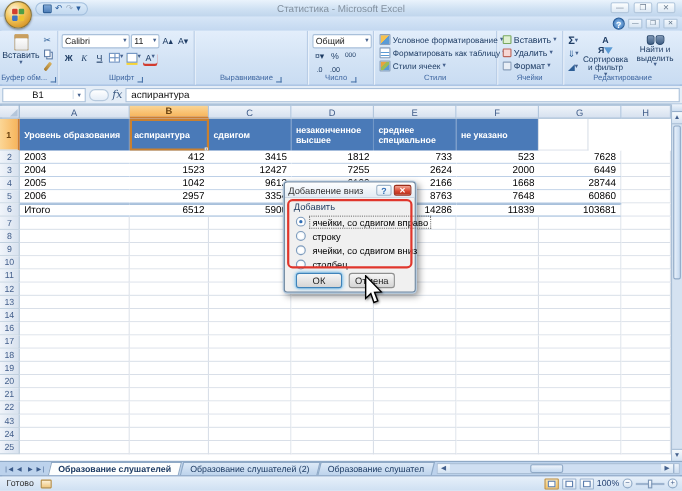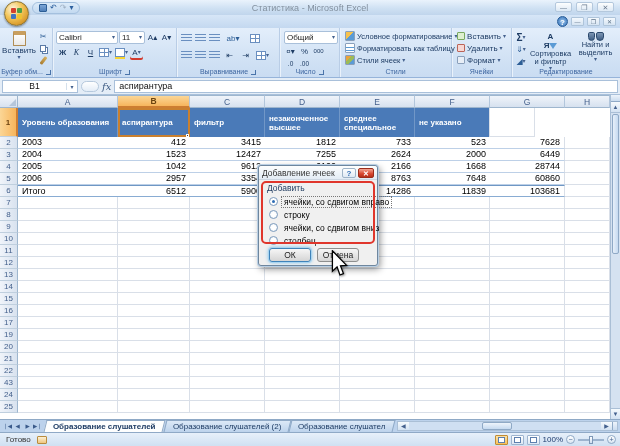--- a/index.html
+++ b/index.html
@@ -285,42 +285,20 @@
           <div class="fbtn ubar-r">А<span class="dar">▾</span></div>
         </div>
       </div>
       <div class="glabel">
           <span>Шрифт</span>
           <span class="launcher"></span>
         </div>
     </div>
 
     <div class="rgroup" style="width:112px">
-      <div style="padding:3px 2px 0 2px;">
-        <div class="frow" style="gap:3px">
-          <span class="st"></span>
-          <span class="st"></span>
-          <span class="st"></span>
-          <span class="fbtn" style="width:20px;color:#2d5e96">ab▾</span>
-          <span class="fbtn" style="width:18px">
-              <span class="bord"></span>
-            </span>
-        </div>
-        <div class="frow" style="gap:3px;margin-top:5px">
-          <span class="st"></span>
-          <span class="st"></span>
-          <span class="st"></span>
-          <span class="fbtn">⇤</span>
-          <span class="fbtn">⇥</span>
-          <span class="fbtn">
-              <span class="bord"></span>
-              <span class="dar">▾</span>
-            </span>
-        </div>
-      </div>
       <div class="glabel">
           <span>Выравнивание</span>
           <span class="launcher"></span>
         </div>
     </div>
 
     <div class="rgroup" style="width:60px">
       <div style="padding:2px 2px 0 2px;">
         <div class="fsel" style="width:54px">
             <span>Общий</span>
@@ -443,21 +421,21 @@
         <div class="colh" style="width: 45px;">H</div>
       </div>
   </div>
 
   <div class="gridwrap">
     <div id="grid-body">
         <div class="grow" style="height: 29px;">
           <div class="rowh sel">1</div>
           <div class="cell th" style="width: 100px;">Уровень образования</div>
           <div class="cell th selcell" style="width: 72px;">аспирантура<div class="fillhandle"></div></div>
-          <div class="cell th" style="width: 75px;">фильтр</div>
+          <div class="cell th" style="width: 75px;">сдвигом</div>
           <div class="cell th" style="width: 75px;">незаконченное высшее</div>
           <div class="cell th" style="width: 75px;">среднее специальное</div>
           <div class="cell th lastcol" style="width: 75px;">не указано</div>
           <div class="cell gc" style="width: 45px;"></div>
         </div>
         <div class="grow" style="height: 12px;">
           <div class="rowh">2</div>
           <div class="cell dc" style="width: 100px;">2003</div>
           <div class="cell dc num" style="width: 72px;">412</div>
           <div class="cell dc num" style="width: 75px;">3415</div>
@@ -593,43 +571,43 @@
           <div class="cell gc" style="width: 100px;"></div>
           <div class="cell gc" style="width: 72px;"></div>
           <div class="cell gc" style="width: 75px;"></div>
           <div class="cell gc" style="width: 75px;"></div>
           <div class="cell gc" style="width: 75px;"></div>
           <div class="cell gc" style="width: 75px;"></div>
           <div class="cell gc" style="width: 75px;"></div>
           <div class="cell gc" style="width: 45px;"></div>
         </div>
         <div class="grow" style="height: 12px;">
-          <div class="rowh">15</div>
-          <div class="cell gc" style="width: 100px;"></div>
-          <div class="cell gc" style="width: 72px;"></div>
-          <div class="cell gc" style="width: 75px;"></div>
-          <div class="cell gc" style="width: 75px;"></div>
-          <div class="cell gc" style="width: 75px;"></div>
-          <div class="cell gc" style="width: 75px;"></div>
-          <div class="cell gc" style="width: 75px;"></div>
-          <div class="cell gc" style="width: 45px;"></div>
-        </div>
-        <div class="grow" style="height: 12px;">
           <div class="rowh">16</div>
           <div class="cell gc" style="width: 100px;"></div>
           <div class="cell gc" style="width: 72px;"></div>
           <div class="cell gc" style="width: 75px;"></div>
           <div class="cell gc" style="width: 75px;"></div>
           <div class="cell gc" style="width: 75px;"></div>
           <div class="cell gc" style="width: 75px;"></div>
           <div class="cell gc" style="width: 75px;"></div>
           <div class="cell gc" style="width: 45px;"></div>
         </div>
         <div class="grow" style="height: 12px;">
           <div class="rowh">17</div>
+          <div class="cell gc" style="width: 100px;"></div>
+          <div class="cell gc" style="width: 72px;"></div>
+          <div class="cell gc" style="width: 75px;"></div>
+          <div class="cell gc" style="width: 75px;"></div>
+          <div class="cell gc" style="width: 75px;"></div>
+          <div class="cell gc" style="width: 75px;"></div>
+          <div class="cell gc" style="width: 75px;"></div>
+          <div class="cell gc" style="width: 45px;"></div>
+        </div>
+        <div class="grow" style="height: 12px;">
+          <div class="rowh">18</div>
           <div class="cell gc" style="width: 100px;"></div>
           <div class="cell gc" style="width: 72px;"></div>
           <div class="cell gc" style="width: 75px;"></div>
           <div class="cell gc" style="width: 75px;"></div>
           <div class="cell gc" style="width: 75px;"></div>
           <div class="cell gc" style="width: 75px;"></div>
           <div class="cell gc" style="width: 75px;"></div>
           <div class="cell gc" style="width: 45px;"></div>
         </div>
         <div class="grow" style="height: 12px;">
@@ -758,21 +736,21 @@
       <span class="zbtn">−</span>
       <span class="ztrack">
           <span class="zthumb"></span>
         </span>
       <span class="zbtn">+</span>
     </div>
   </div>
 
   <div class="dialog">
     <div class="dtitle">
-      <span class="dtext">Добавление ячеек</span>
+      <span class="dtext">Добавление вниз</span>
       <span class="dhelp">?</span>
       <span class="dclose">✕</span>
     </div>
     <div class="dgrouplab">Добавить</div>
     <div class="dopts" id="dialog-options">
         <div class="opt">
           <span class="radio on"></span>
           <span class="optlab focus">ячейки, со сдвигом вправо</span>
         </div>
         <div class="opt">

